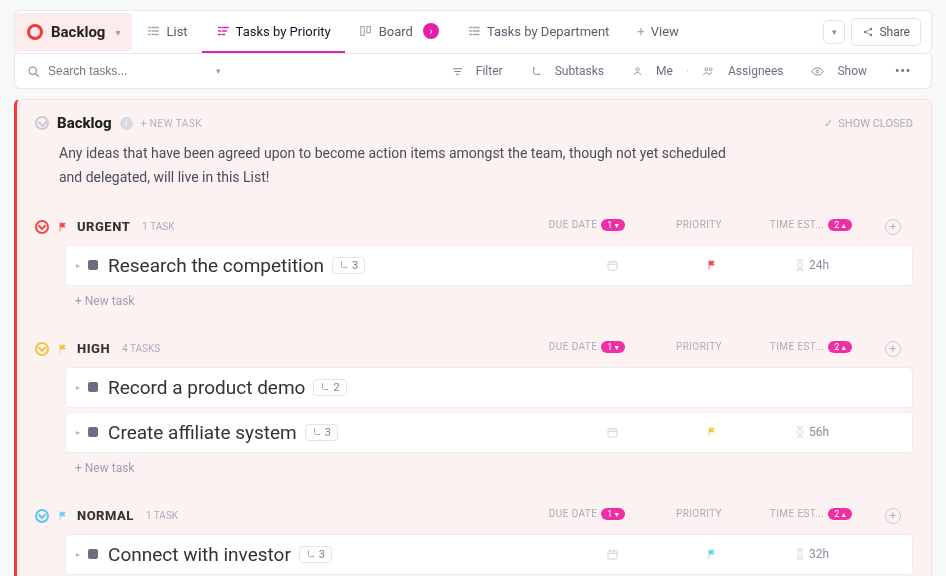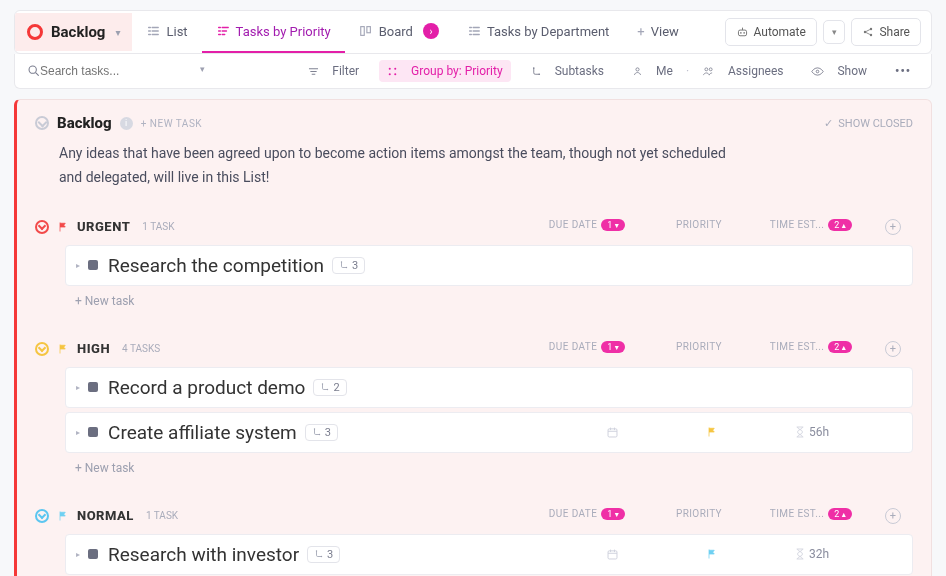--- a/index.html
+++ b/index.html
@@ -45,21 +45,21 @@
 }
 .brand-caret { color: #9ca0b0; font-size: 10px; margin-left: 2px; }
 .view-tab {
   display: flex; align-items: center; gap: 6px;
   padding: 12px 14px;
   color: #5a5d6e; font-size: 13px;
   cursor: pointer; white-space: nowrap;
   border-bottom: 2px solid transparent;
 }
 .view-tab .icon { color: #a3a6b7; }
-.view-tab.active { color: #a21caf; border-bottom-color: #e31fa8; text-align: center; }
+.view-tab.active { color: #0f172a; border-bottom-color: #e31fa8; text-align: center; }
 .view-tab.active .icon { color: #e31fa8; }
 .circle-arrow {
   width: 16px; height: 16px; border-radius: 50%;
   background: #e31fa8; color: #fff;
   display: inline-flex; align-items: center; justify-content: center;
   font-size: 10px; margin-left: 4px;
 }
 .toolbar-right {
   display: flex; align-items: center; gap: 6px; padding: 6px 10px;
 }
@@ -73,21 +73,21 @@
   display: flex; align-items: center;
   background: #fff;
   border: 1px solid #e8e8ec; border-top: none;
   border-radius: 0 0 6px 6px;
   padding: 6px 12px;
   gap: 12px;
   font-size: 12px;
   color: #6b6e80;
 }
 .search-wrap {
-  display: flex; align-items: flex-start; flex: 1;
+  display: flex; align-items: center; gap: 8px; flex: 1;
   color: #9da0b0;
 }
 .search-wrap input {
   border: none; outline: none; font-size: 12px; color: #555;
   width: 160px;
 }
 .sub-item {
   display: inline-flex; align-items: center; gap: 13px;
   padding: 4px 8px; border-radius: 4px; cursor: pointer;
 }
@@ -229,31 +229,20 @@
         <span>Tasks by Department</span>
       </div>
 
       <div class="view-tab">
         <span class="icon">+</span>
         <span>View</span>
       </div>
     </div>
 
     <div class="toolbar-right">
-      <div class="btn">
-        <span>
-          <svg width="13" height="13" viewBox="0 0 16 16">
-              <rect x="3" y="5" width="10" height="7" rx="2" stroke="#777" fill="none" stroke-width="1.2"></rect>
-              <circle cx="6" cy="8.5" r="1" fill="#777"></circle>
-              <circle cx="10" cy="8.5" r="1" fill="#777"></circle>
-              <path d="M8 2v3" stroke="#777" stroke-width="1.2"></path>
-            </svg>
-        </span>
-        <span>Automate</span>
-      </div>
       <div class="btn" style="padding:6px 8px">
         <span style="font-size:9px;color:#888">▾</span>
       </div>
       <div class="btn">
         <span>
           <svg width="12" height="12" viewBox="0 0 16 16">
               <circle cx="4" cy="8" r="1.6" fill="#777"></circle>
               <circle cx="12" cy="4" r="1.6" fill="#777"></circle>
               <circle cx="12" cy="12" r="1.6" fill="#777"></circle>
               <path d="M5.4 7.3l5.2-2.6M5.4 8.7l5.2 2.6" stroke="#777" stroke-width="1.1"></path>
@@ -278,31 +267,20 @@
 
     <div class="sub-item">
       <span>
         <svg width="11" height="11" viewBox="0 0 16 16">
             <path d="M2 4h12M4 8h8M6 12h4" stroke="#7a7d8e" stroke-width="1.4" stroke-linecap="round"></path>
           </svg>
       </span>
       <span>Filter</span>
     </div>
 
-    <div class="sub-item active">
-      <span>
-        <svg width="11" height="11" viewBox="0 0 16 16">
-            <circle cx="4" cy="4" r="1.5" fill="currentColor"></circle>
-            <circle cx="4" cy="12" r="1.5" fill="currentColor"></circle>
-            <circle cx="12" cy="4" r="1.5" fill="currentColor"></circle>
-            <circle cx="12" cy="12" r="1.5" fill="currentColor"></circle>
-          </svg>
-      </span>
-      <span>Group by: Priority</span>
-    </div>
 
     <div class="sub-item">
       <span>
         <svg width="11" height="11" viewBox="0 0 16 16">
             <path d="M4 3v7a2 2 0 0 0 2 2h6" stroke="#7a7d8e" fill="none" stroke-width="1.3"></path>
             <circle cx="4" cy="3" r="1.2" fill="#7a7d8e"></circle>
             <circle cx="12" cy="12" r="1.2" fill="#7a7d8e"></circle>
           </svg>
       </span>
       <span>Subtasks</span>
@@ -395,20 +373,46 @@
       <span class="status-sq"></span>
       <span class="task-name">Research the competition</span>
       <span class="sub-badge">
               <svg width="10" height="10" viewBox="0 0 16 16">
                 <path d="M4 3v7a2 2 0 0 0 2 2h6" stroke="#9da0b0" fill="none" stroke-width="1.3"></path>
                 <circle cx="4" cy="3" r="1.1" fill="#9da0b0"></circle>
                 <circle cx="12" cy="12" r="1.1" fill="#9da0b0"></circle>
               </svg>
               <span>3</span>
             </span>
+      <div class="row-cols">
+        <div class="cell">
+                <span class="cal">
+                  <svg width="13" height="13" viewBox="0 0 16 16">
+                    <rect x="2.5" y="3.5" width="11" height="10" rx="1.5" stroke="#cfd1dc" fill="none" stroke-width="1.2"></rect>
+                    <path d="M2.5 6.5h11M5.5 2v3M10.5 2v3" stroke="#cfd1dc" stroke-width="1.2"></path>
+                  </svg>
+                </span>
+              </div>
+        <div class="cell">
+                <span>
+                  <svg width="12" height="12" viewBox="0 0 16 16">
+                    <path d="M4 2v12M4 3h7l-2 2.5L11 8H4" fill="#f24a4a" stroke="#f24a4a" stroke-width="1" stroke-linejoin="round"></path>
+                  </svg>
+                </span>
+              </div>
+        <div class="cell">
+                <span class="hourglass">
+                  <svg width="10" height="12" viewBox="0 0 12 14">
+                    <path d="M2 1h8M2 13h8M3 1c0 3 6 3 6 6s-6 3-6 6M9 1c0 3-6 3-6 6s6 3 6 6" stroke="#cfd1dc" fill="none" stroke-width="1"></path>
+                  </svg>
+                </span>
+                <span>24h</span>
+              </div>
+        <div class="cell" style="width:40px"></div>
+      </div>
           </div>
           <div class="new-task-row">+ New task</div>
         </div>
         <div class="group">
           <div class="group-head">
     <span class="ring yellow"></span>
     <span class="flag yellow">
               <svg width="12" height="12" viewBox="0 0 16 16">
                 <path d="M4 2v12M4 3h7l-2 2.5L11 8H4" fill="#f5c542" stroke="#f5c542" stroke-width="1" stroke-linejoin="round"></path>
               </svg>
@@ -521,21 +525,21 @@
                 </span>
               </div>
       <div class="col add">
                 <span class="plus-circle">+</span>
               </div>
     </div>
           </div>
           <div class="task-row">
       <span class="tri">▸</span>
       <span class="status-sq"></span>
-      <span class="task-name">Research with investor</span>
+      <span class="task-name">Connect with investor</span>
       <span class="sub-badge">
               <svg width="10" height="10" viewBox="0 0 16 16">
                 <path d="M4 3v7a2 2 0 0 0 2 2h6" stroke="#9da0b0" fill="none" stroke-width="1.3"></path>
                 <circle cx="4" cy="3" r="1.1" fill="#9da0b0"></circle>
                 <circle cx="12" cy="12" r="1.1" fill="#9da0b0"></circle>
               </svg>
               <span>3</span>
             </span>
       <div class="row-cols">
         <div class="cell">

